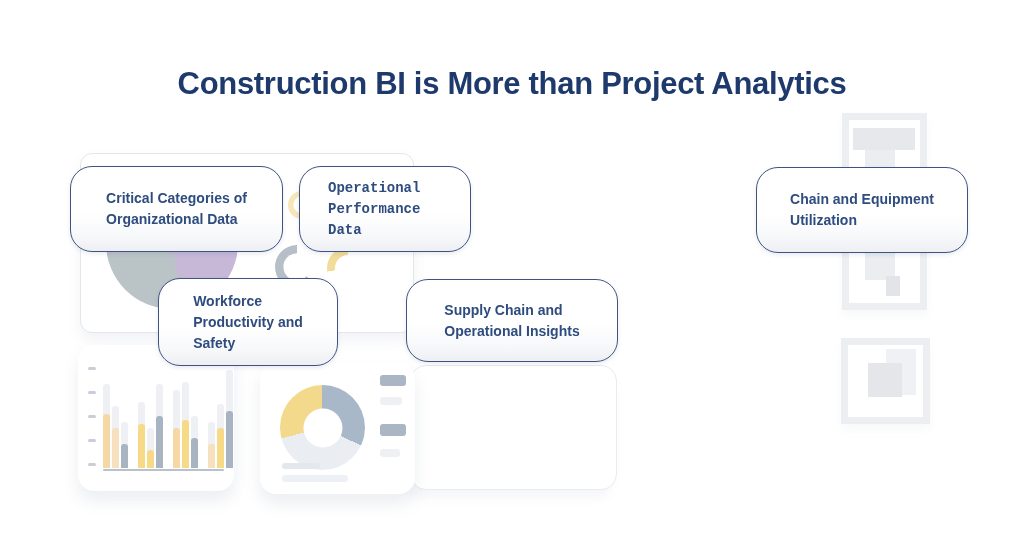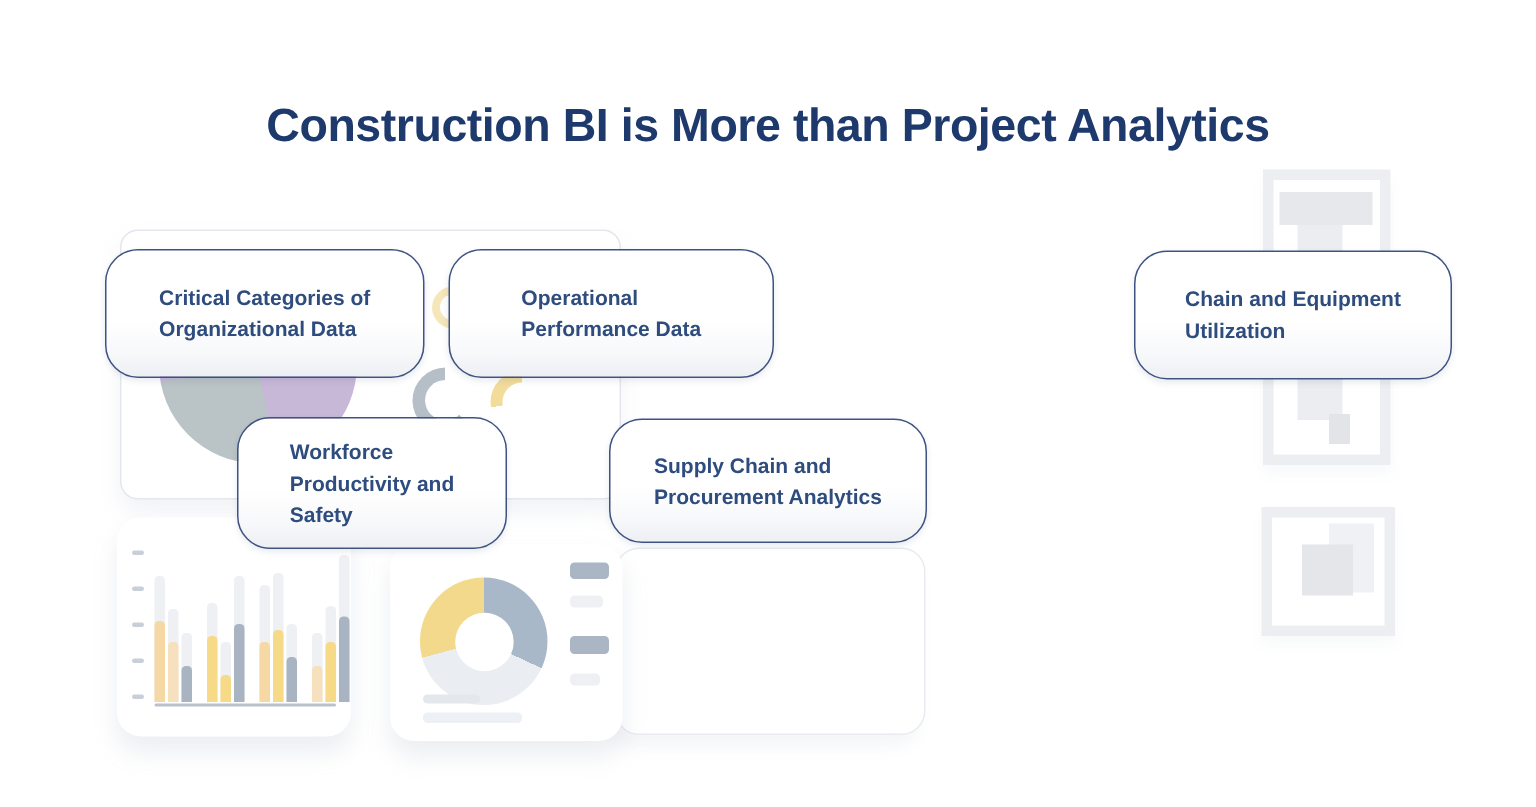--- a/index.html
+++ b/index.html
@@ -58,21 +58,21 @@
   
   .card{
     position:absolute;z-index:10;border:1.5px solid #3F5383;border-radius:22px;
     background:linear-gradient(180deg,#ffffff 55%,#f7f8fa 82%,#edeff3 100%);
     box-shadow:0 2px 4px rgba(40,60,100,.10);
     display:flex;align-items:center;justify-content:center;
     color:#2E4C7E;font-size:14px;font-weight:bold;line-height:1.5;
     white-space:pre-line;text-align:left;padding:0 28px;box-sizing:border-box;
   }
   .card-1{left:70px;top:166px;width:213px;height:86px;}
-  .card-2{left:299px;top:166px;width:217px;height:86px;}
+  .card-2{left:299px;top:166px;width:172px;height:86px;font-family:Liberation Mono, monospace;}
   .card-3{left:528px;top:167px;width:212px;height:86px;}
   .card-4{left:756px;top:167px;width:212px;height:86px;}
   .card-5{left:158px;top:278px;width:180px;height:88px;}
   .card-6{left:406px;top:279px;width:212px;height:83px;}
   .card-7{left:653px;top:279px;width:213px;height:86px;}
 </style>
 </head>
 <body>
 
 <div class="canvas">
@@ -182,15 +182,15 @@
   <div class="card card-1">Critical Categories of
 Organizational Data</div>
   <div class="card card-2">Operational
 Performance Data</div>
   <div class="card card-4">Chain and Equipment
 Utilization</div>
   <div class="card card-5">Workforce
 Productivity and
 Safety</div>
   <div class="card card-6">Supply Chain and
-Procurement Analytics</div>
+Operational Insights</div>
 
 </div>
 
 </body></html>

